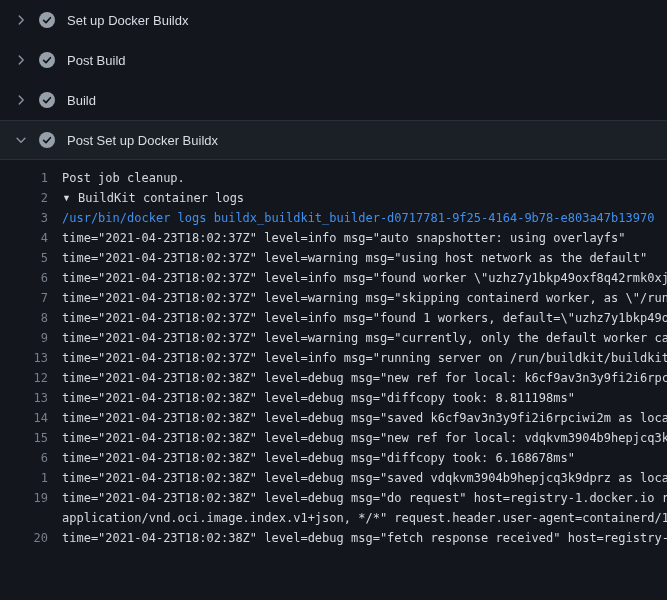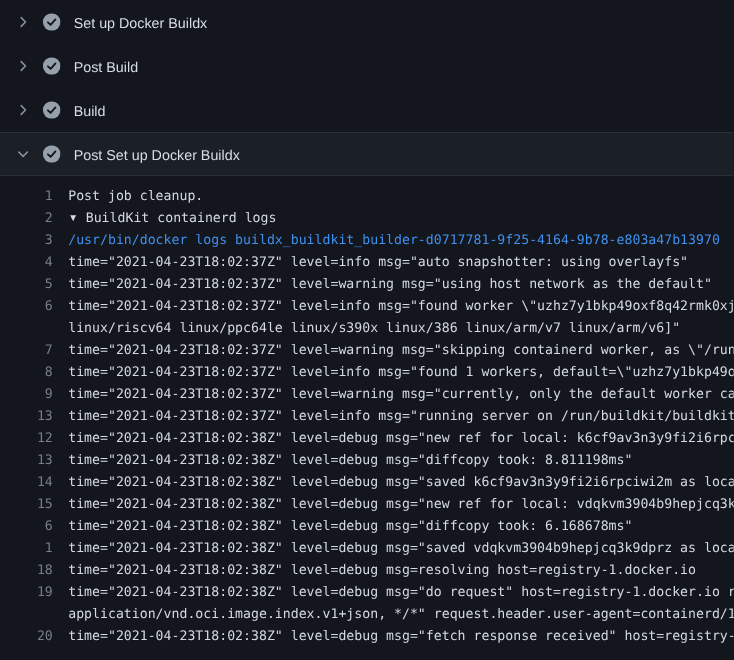--- a/index.html
+++ b/index.html
@@ -132,43 +132,39 @@
         <span class="title">Post Set up Docker Buildx</span>
       </div>
     </div>
   <div class="log">
       <div class="logline">
         <span class="lnum">1</span>
         <span class="ltext">Post job cleanup.</span>
       </div>
       <div class="logline">
         <span class="lnum">2</span>
-        <span class="ltext"><span class="tri">▼</span><span>BuildKit containerd logs</span></span>
+        <span class="ltext"><span class="tri">▼</span><span>BuildKit container logs</span></span>
       </div>
       <div class="logline">
         <span class="lnum">3</span>
         <span class="ltext command">/usr/bin/docker logs buildx_buildkit_builder-d0717781-9f25-4164-9b78-e803a47b13970</span>
       </div>
       <div class="logline">
         <span class="lnum">4</span>
         <span class="ltext">time="2021-04-23T18:02:37Z" level=info msg="auto snapshotter: using overlayfs"</span>
       </div>
       <div class="logline">
         <span class="lnum">5</span>
         <span class="ltext">time="2021-04-23T18:02:37Z" level=warning msg="using host network as the default"</span>
       </div>
       <div class="logline">
         <span class="lnum">6</span>
         <span class="ltext">time="2021-04-23T18:02:37Z" level=info msg="found worker \"uzhz7y1bkp49oxf8q42rmk0xj</span>
       </div>
       <div class="logline">
-        <span class="lnum"></span>
-        <span class="ltext">linux/riscv64 linux/ppc64le linux/s390x linux/386 linux/arm/v7 linux/arm/v6]"</span>
-      </div>
-      <div class="logline">
         <span class="lnum">7</span>
         <span class="ltext">time="2021-04-23T18:02:37Z" level=warning msg="skipping containerd worker, as \"/run</span>
       </div>
       <div class="logline">
         <span class="lnum">8</span>
         <span class="ltext">time="2021-04-23T18:02:37Z" level=info msg="found 1 workers, default=\"uzhz7y1bkp49o</span>
       </div>
       <div class="logline">
         <span class="lnum">9</span>
         <span class="ltext">time="2021-04-23T18:02:37Z" level=warning msg="currently, only the default worker ca</span>
@@ -195,24 +191,20 @@
       </div>
       <div class="logline">
         <span class="lnum">6</span>
         <span class="ltext">time="2021-04-23T18:02:38Z" level=debug msg="diffcopy took: 6.168678ms"</span>
       </div>
       <div class="logline">
         <span class="lnum">1</span>
         <span class="ltext">time="2021-04-23T18:02:38Z" level=debug msg="saved vdqkvm3904b9hepjcq3k9dprz as loca</span>
       </div>
       <div class="logline">
-        <span class="lnum">18</span>
-        <span class="ltext">time="2021-04-23T18:02:38Z" level=debug msg=resolving host=registry-1.docker.io</span>
-      </div>
-      <div class="logline">
         <span class="lnum">19</span>
         <span class="ltext">time="2021-04-23T18:02:38Z" level=debug msg="do request" host=registry-1.docker.io r</span>
       </div>
       <div class="logline">
         <span class="lnum"></span>
         <span class="ltext">application/vnd.oci.image.index.v1+json, */*" request.header.user-agent=containerd/1.4</span>
       </div>
       <div class="logline">
         <span class="lnum">20</span>
         <span class="ltext">time="2021-04-23T18:02:38Z" level=debug msg="fetch response received" host=registry-</span>

